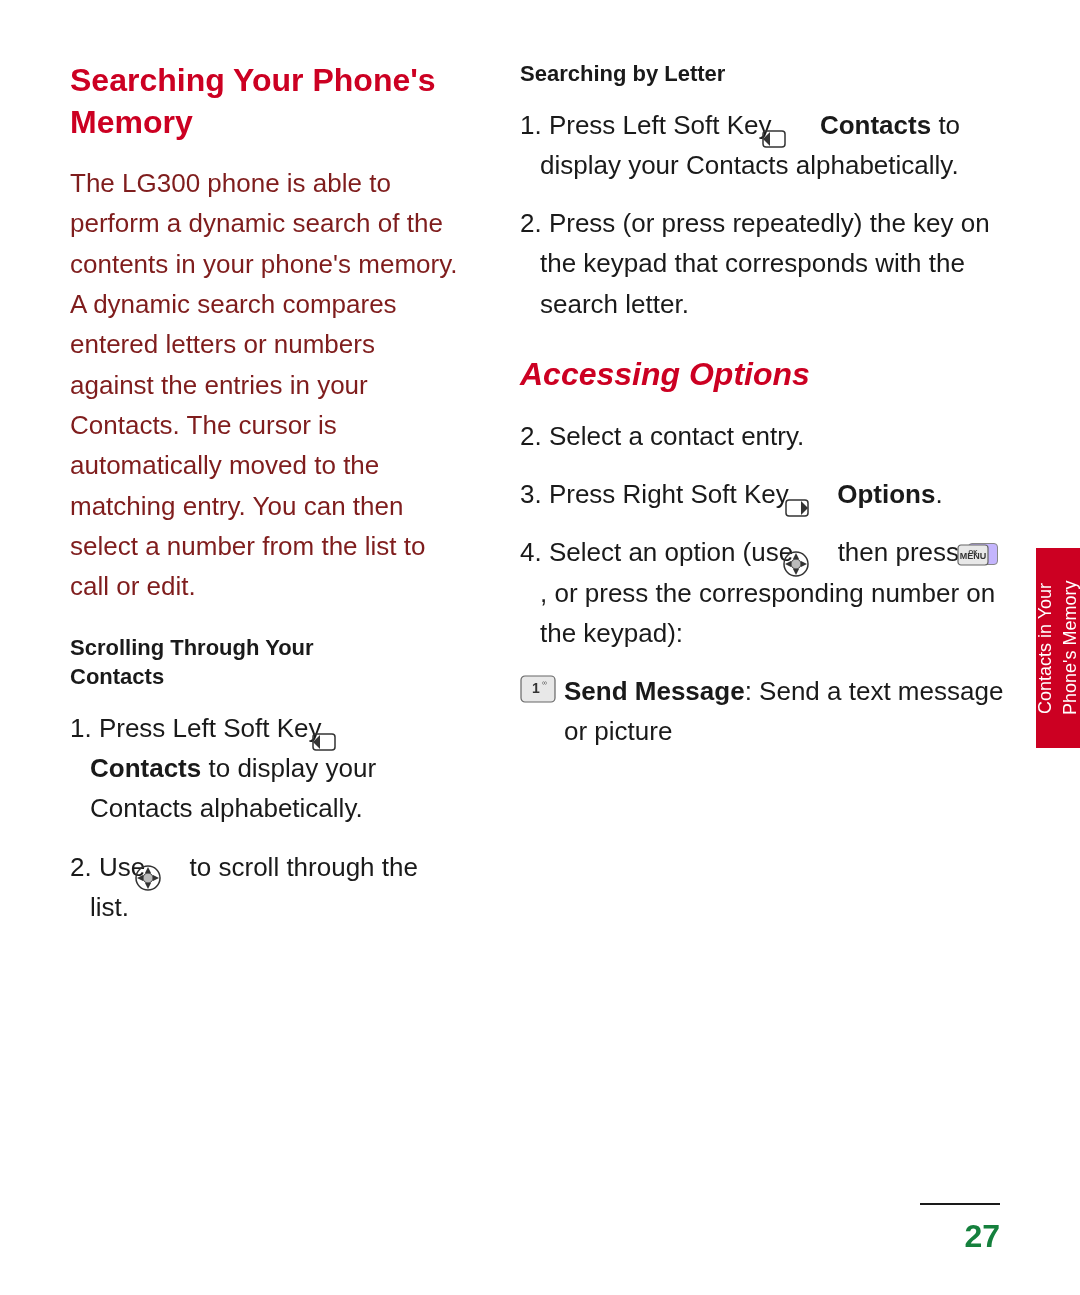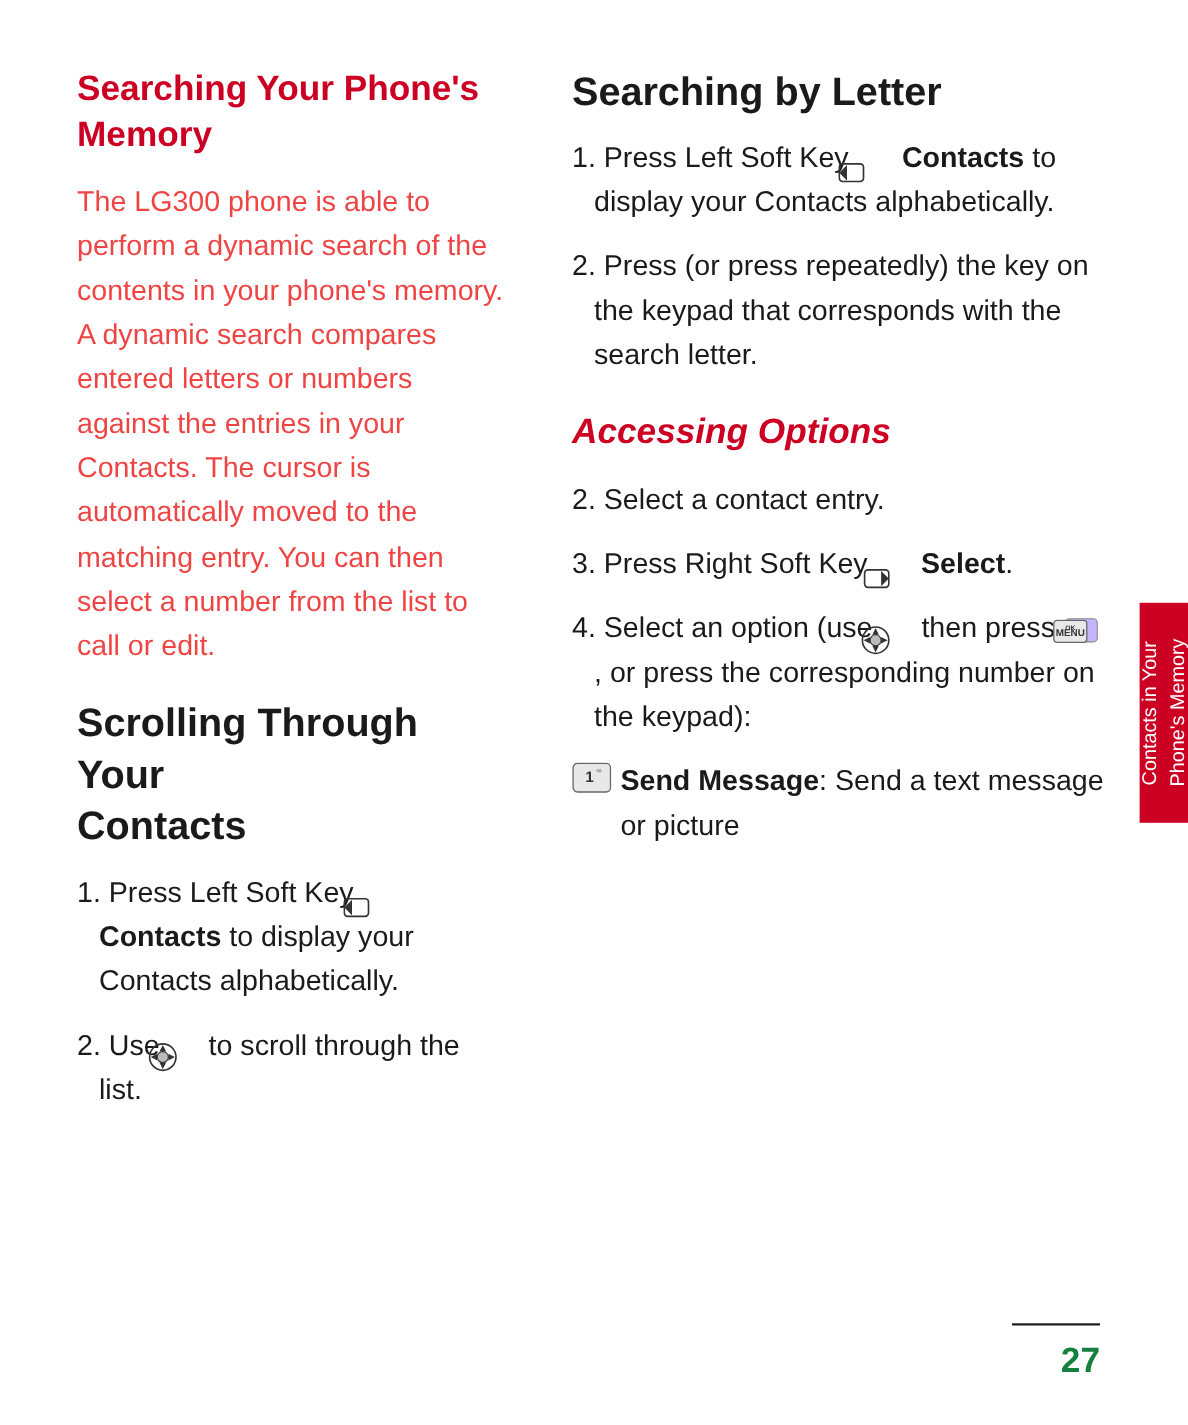--- a/index.html
+++ b/index.html
@@ -42,26 +42,26 @@
       color: #cc0022;
       font-size: 32px;
       font-weight: bold;
       line-height: 1.3;
       margin-bottom: 20px;
     }
 
     .body-text {
       font-size: 26px;
       line-height: 1.55;
-      color: #ef4444;
+      color: #7f1d1d;
       margin-bottom: 28px;
     }
 
     .subsection-title {
-      font-size: 36px;
+      font-size: 22px;
       font-weight: bold;
       color: #1a1a1a;
       line-height: 1.3;
       margin-bottom: 16px;
     }
 
     .numbered-item {
       font-size: 26px;
       line-height: 1.55;
       color: #1a1a1a;
@@ -264,21 +264,21 @@
       </p>
 
       <p class="numbered-item">
         3. Press Right Soft Key
         <span class="right-soft-key">
           <svg width="30" height="22" viewBox="0 0 30 22">
             <rect x="7" y="3" width="22" height="16" rx="3" ry="3" fill="none" stroke="#333" stroke-width="1.5"></rect>
             <polygon points="29,11 22,4 22,18" fill="#333"></polygon>
           </svg>
         </span>
-        <strong>Select</strong>.
+        <strong>Options</strong>.
       </p>
 
       <p class="numbered-item">
         4. Select an option (use
         <span class="nav-key">
           <svg width="28" height="28" viewBox="0 0 28 28">
             <circle cx="14" cy="14" r="12" fill="none" stroke="#333" stroke-width="1.5"></circle>
             <circle cx="14" cy="14" r="5" fill="#bbb" stroke="#333" stroke-width="1"></circle>
             <polygon points="14,3 11,9 17,9" fill="#333"></polygon>
             <polygon points="14,25 11,19 17,19" fill="#333"></polygon>

